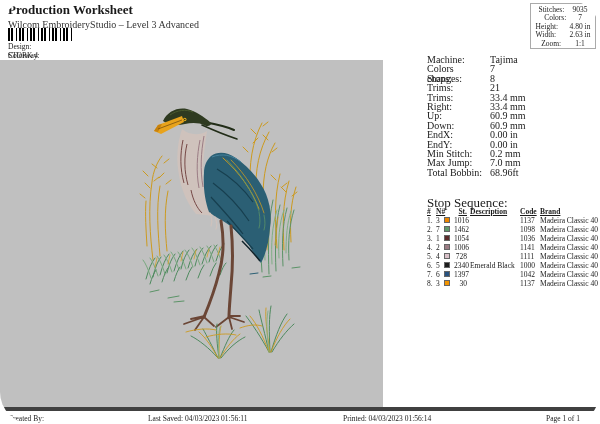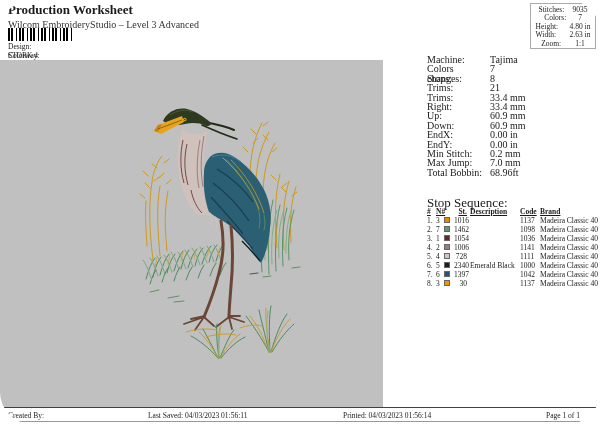--- a/index.html
+++ b/index.html
@@ -30,21 +30,21 @@
   .kv-label{width:63px;}
   .seq-title{font-size:13px;margin-top:21px;height:9px;line-height:9px;}
   .seq-header,.seq-row{display:grid;grid-template-columns:9px 8px 10px 16px 50px 20px 1fr;
                        align-items:center;height:9px;font-size:7.5px;line-height:9px;}
   .seq-header span{text-decoration:underline;font-weight:bold;}
   .c-st{text-align:right;padding-right:3px;}
   .swatch{width:6px;height:6px;border:1px solid #666;box-sizing:border-box;}
 
   
   .footer{position:absolute;left:0;top:407px;width:600px;height:13px;
-          border-top:1px solid #404040;border-bottom:1px solid #999;font-size:7.5px;text-align:right;}
+          border-top:4px solid #404040;border-bottom:1px solid #999;font-size:7.5px;text-align:right;}
   .footer span{position:absolute;top:3px;}
   .f-created{left:8px;} .f-saved{left:148px;} .f-printed{left:343px;} .f-page{left:546px;}
 </style>
 </head>
 <body>
 
 <div class="page">
 
   <div class="title">Production Worksheet</div>
   <div class="subtitle">Wilcom EmbroideryStudio – Level 3 Advanced</div>

